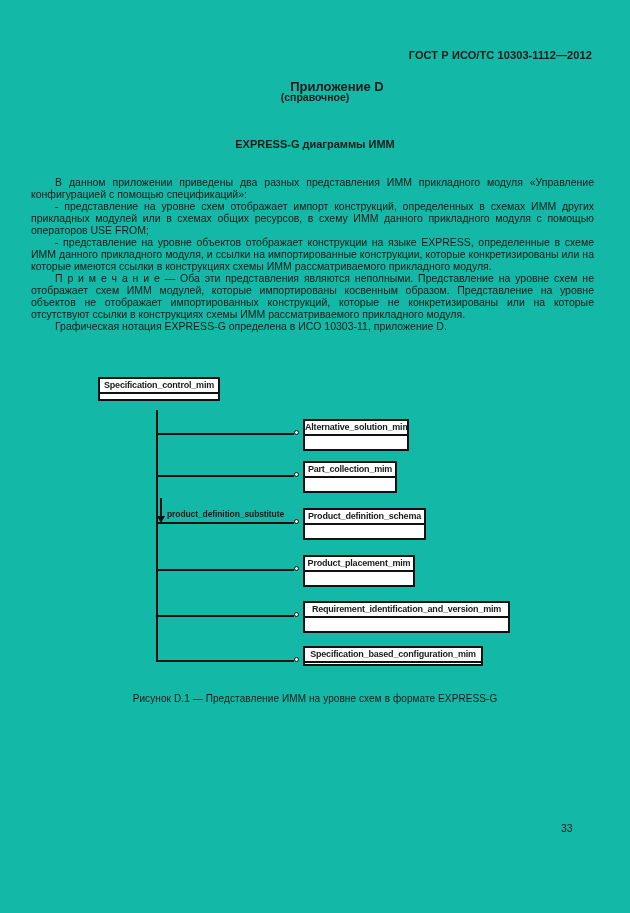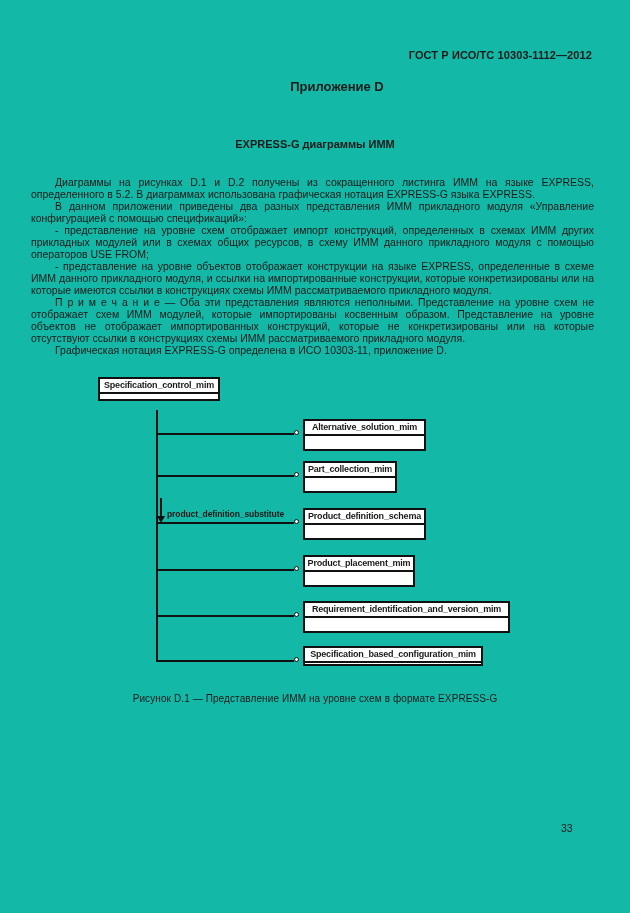--- a/index.html
+++ b/index.html
@@ -81,24 +81,24 @@
   .page-number { top:822px; left:561px; font-size:10.5px; }
 </style>
 </head>
 <body>
 
 <div class="page">
 
   <div class="abs doc-header">ГОСТ Р ИСО/ТС 10303-1112—2012</div>
 
   <div class="abs annex-title">Приложение D</div>
+  <div class="abs annex-sub">(справочное)</div>
   <div class="abs section-title">EXPRESS-G диаграммы ИММ</div>
 
   <div class="abs body-text">
-    <p>Диаграммы на рисунках D.1 и D.2 получены из сокращенного листинга ИММ на языке EXPRESS, определенного в 5.2. В диаграммах использована графическая нотация EXPRESS-G языка EXPRESS.</p>
     <p>В данном приложении приведены два разных представления ИММ прикладного модуля «Управление конфигурацией с помощью спецификаций»:</p>
     <p>- представление на уровне схем отображает импорт конструкций, определенных в схемах ИММ других прикладных модулей или в схемах общих ресурсов, в схему ИММ данного прикладного модуля с помощью операторов USE FROM;</p>
     <p>- представление на уровне объектов отображает конструкции на языке EXPRESS, определенные в схеме ИММ данного прикладного модуля, и ссылки на импортированные конструкции, которые конкретизированы или на которые имеются ссылки в конструкциях схемы ИММ рассматриваемого прикладного модуля.</p>
     <p>П р и м е ч а н и е — Оба эти представления являются неполными. Представление на уровне схем не отображает схем ИММ модулей, которые импортированы косвенным образом. Представление на уровне объектов не отображает импортированных конструкций, которые не конкретизированы или на которые отсутствуют ссылки в конструкциях схемы ИММ рассматриваемого прикладного модуля.</p>
     <p>Графическая нотация EXPRESS-G определена в ИСО 10303-11, приложение D.</p>
   </div>
 
   <div class="abs diagram">
 
     <div class="node" style="left:98px;top:377px;width:122px;height:24px;">
@@ -118,21 +118,21 @@
     <div class="circ" style="left:294px;top:472px;"></div>
     <div class="circ" style="left:294px;top:519px;"></div>
     <div class="circ" style="left:294px;top:566px;"></div>
     <div class="circ" style="left:294px;top:612px;"></div>
     <div class="circ" style="left:294px;top:657px;"></div>
 
     <div class="vline" style="left:160px;top:498px;height:18px;"></div>
     <div class="arrow-head" style="left:157px;top:516px;"></div>
     <div class="rel-label" style="left:167px;top:509px;">product_definition_substitute</div>
 
-    <div class="node" style="left:303px;top:419px;width:123px;height:32px;">
+    <div class="node" style="left:303px;top:419px;width:106px;height:32px;">
       <div class="node-title">Alternative_solution_mim</div>
     </div>
     <div class="node" style="left:303px;top:461px;width:94px;height:32px;">
       <div class="node-title">Part_collection_mim</div>
     </div>
     <div class="node" style="left:303px;top:508px;width:123px;height:32px;">
       <div class="node-title">Product_definition_schema</div>
     </div>
     <div class="node" style="left:303px;top:555px;width:112px;height:32px;">
       <div class="node-title">Product_placement_mim</div>

